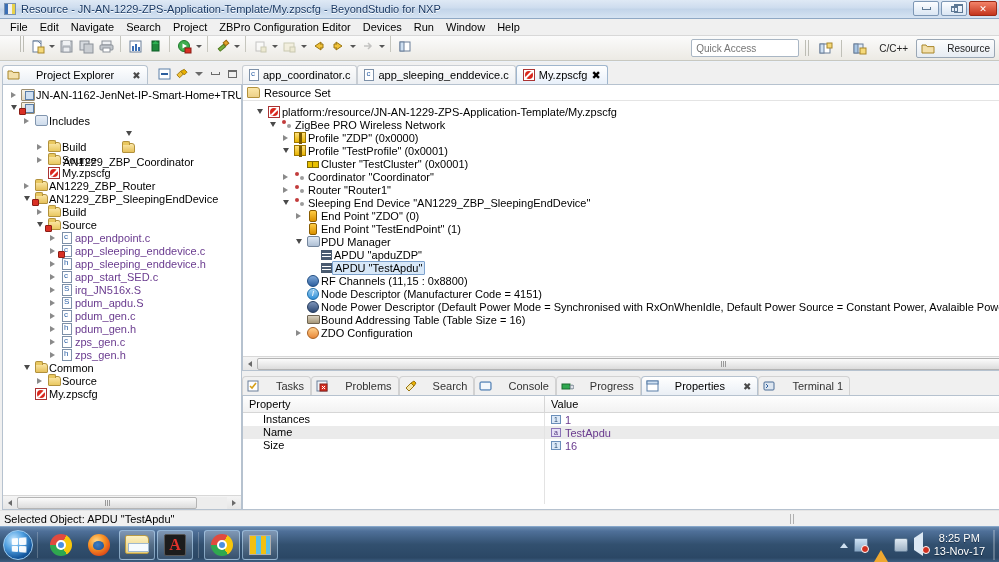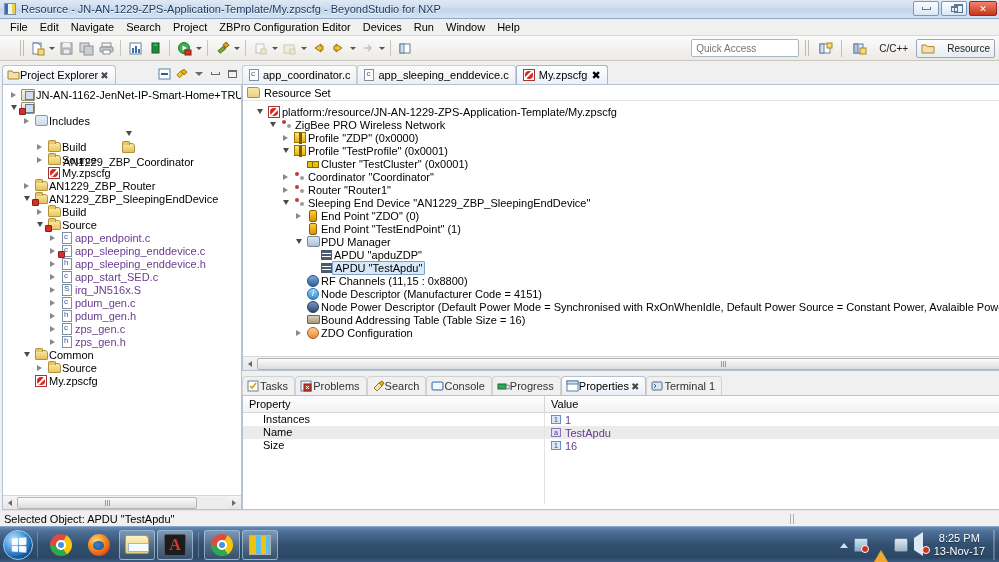--- a/index.html
+++ b/index.html
@@ -67,21 +67,21 @@
   .menu-item {
     padding: 1px 6px; font-size: 11px; color: #000;
     white-space: nowrap;
   }
 
   
   .toolbar {
     height: 25px;
     background: linear-gradient(#fbfbfb, #eceae4);
     border-bottom: 1px solid #c8c8c0;
-    display: flex; align-items: center;
+    display: flex; 
     padding-left: 17px;
     position: relative;
   }
   .tb-grip { width: 4px; height: 16px; margin: 0 3px;
     background: repeating-linear-gradient(90deg,#bdbdb5 0 1px, transparent 1px 3px); }
   .tb-sep { width: 1px; height: 16px; background: #c6c6be; margin: 0 4px; }
   .tb-btn {
     width: 20px; height: 20px; display: flex;
     align-items: center; justify-content: center;
     border: 1px solid transparent; border-radius: 2px;
@@ -113,21 +113,21 @@
   }
 
   
   .view { display: flex; flex-direction: column; background: #f0f0f0; }
   .view-tabs {
     height: 20px; position: relative;
     display: flex; align-items: flex-end;
     background: #f0f0f0;
   }
   .vtab {
-    display: flex; align-items: center; gap: 0;
+    display: flex; align-items: center; gap: 16px;
     height: 19px; padding: 0 6px 0 4px;
     font-size: 11px; color: #000;
     background: linear-gradient(#ffffff, #eaeff5);
     border: 1px solid #b6c2cf; border-bottom: none;
     border-radius: 4px 4px 0 0;
     position: relative;
     white-space: nowrap;
   }
   .vtab.inactive {
     background: #f0f0f0; border-color: #d2d2d2;
@@ -722,20 +722,29 @@
               <span class="tlabel purple">app_start_SED.c</span>
             </div>
             <div class="tnode" style="padding-left: 43px;">
               <span class="twist">
                 <i class="closed"></i>
               </span>
               <span class="ticon" style="position:relative">
                 <span class="ic ic-cfile s"></span>
               </span>
               <span class="tlabel purple">irq_JN516x.S</span>
+            </div>
+            <div class="tnode" style="padding-left: 43px;">
+              <span class="twist">
+                <i class="closed"></i>
+              </span>
+              <span class="ticon" style="position:relative">
+                <span class="ic ic-cfile s"></span>
+              </span>
+              <span class="tlabel purple">pdum_apdu.S</span>
             </div>
             <div class="tnode" style="padding-left: 43px;">
               <span class="twist">
                 <i class="closed"></i>
               </span>
               <span class="ticon" style="position:relative">
                 <span class="ic ic-cfile"></span>
               </span>
               <span class="tlabel purple">pdum_gen.c</span>
             </div>

